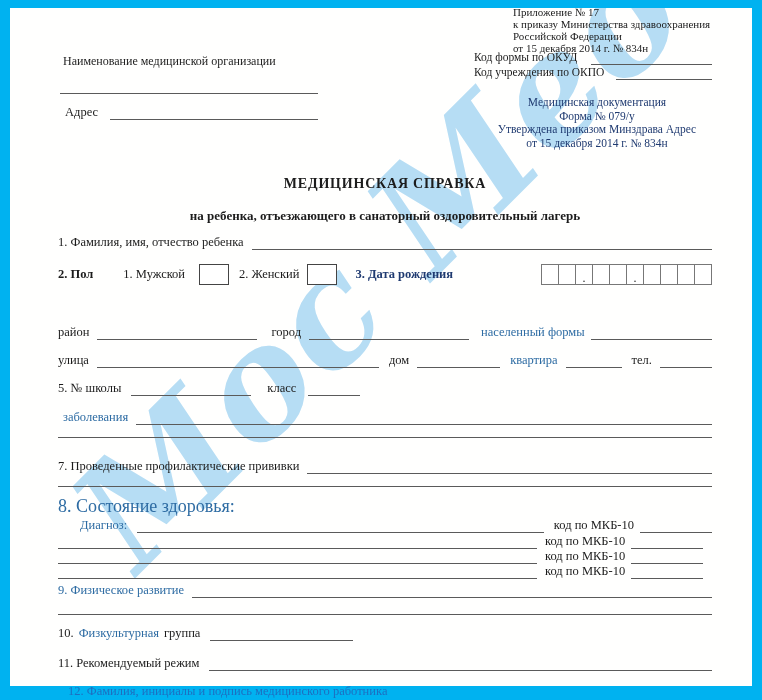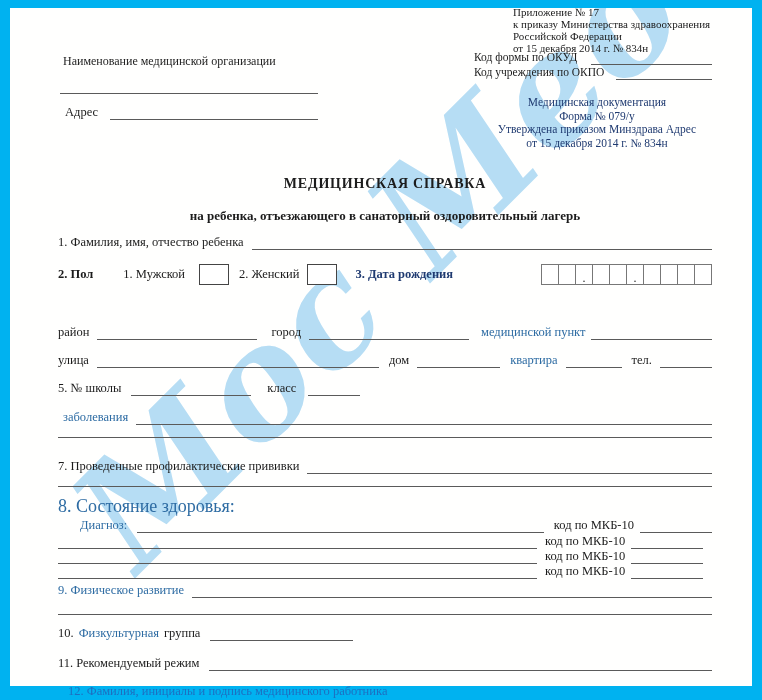--- a/index.html
+++ b/index.html
@@ -91,21 +91,21 @@
         <span class="cell"></span>
         <span class="cell"></span>
       </span>
     </div>
 
     <div class="row" style="top:316px;">
       <span class="lbl">район</span>
       <span class="ln" style="width:160px;margin-left:8px;"></span>
       <span class="lbl" style="margin-left:14px;">город</span>
       <span class="ln" style="width:160px;margin-left:8px;"></span>
-      <span class="lbl ablue" style="margin-left:12px;">медицинской пункт</span>
+      <span class="lbl ablue" style="margin-left:12px;">населенный формы</span>
       <span class="ln fill" style="margin-left:6px;"></span>
     </div>
     <div class="row" style="top:344px;">
       <span class="lbl">улица</span>
       <span class="ln" style="width:282px;margin-left:8px;"></span>
       <span class="lbl" style="margin-left:10px;">дом</span>
       <span class="ln" style="width:83px;margin-left:8px;"></span>
       <span class="lbl ablue" style="margin-left:10px;">квартира</span>
       <span class="ln" style="width:56px;margin-left:8px;"></span>
       <span class="lbl" style="margin-left:10px;">тел.</span>

